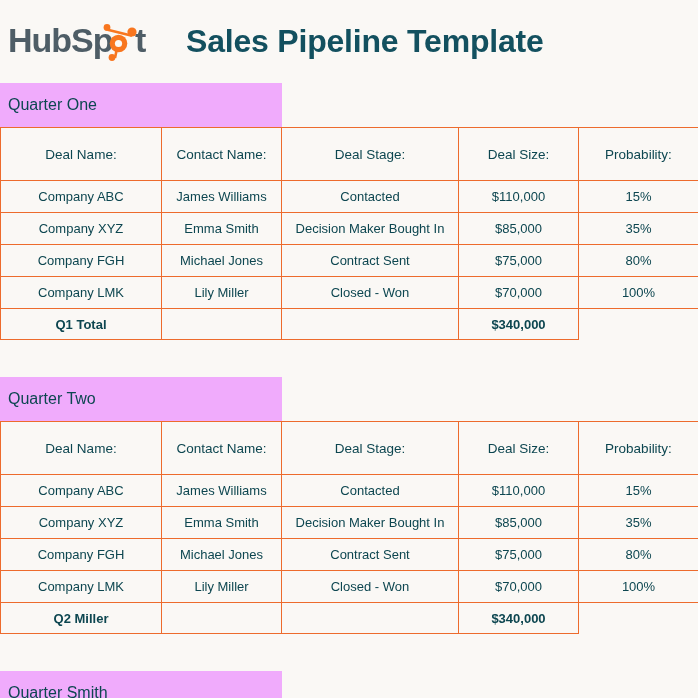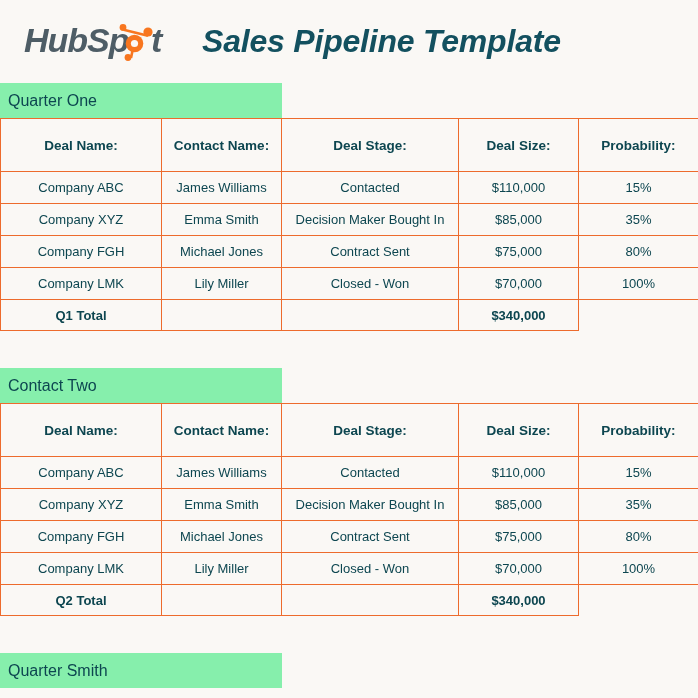--- a/index.html
+++ b/index.html
@@ -14,43 +14,42 @@
     font-family: "Liberation Sans", sans-serif;
     color: #0d4650;
     overflow: hidden;
   }
 
   
   .page-header {
     display: flex;
     align-items: center;
     height: 83px;
-    padding-left: 24px;
-    font-style: italic;
+    padding-left: 8px;
   }
   .logo {
     display: flex;
     align-items: center;
     margin-right: 20px;
   }
   .logo svg { display: block; }
   .page-title {
     font-size: 32px;
     font-weight: bold;
     color: #13505f;
     letter-spacing: -0.2px;
     white-space: nowrap;
   }
 
   
   .quarter-section { position: relative; }
   .quarter-band {
     width: 282px;
-    height: 35px;
-    background: #86efac;
+    height: 44px;
+    background: #f0abfc;
     display: flex;
     align-items: center;
     padding-left: 8px;
   }
 
   table.pipeline {
     border-collapse: collapse;
     width: 698px;
     table-layout: fixed;
   }
@@ -67,21 +66,21 @@
     color: #0d4650;
     padding: 0 6px;
     height: 32px;
     vertical-align: middle;
     background: #faf8f5;
     text-align: center;
   }
   table.pipeline thead th {
     height: 53px;
     text-align: center;
-    font-weight: bold;
+    font-weight: normal;
     font-size: 13.5px;
     border-top: 1px solid #ed6b2d;
   }
   
   td.align-left   { text-align: left; }
   td.align-right  { text-align: right; }
   tr.total-row td {
     font-weight: bold;
     height: 31px;
   }
@@ -177,21 +176,21 @@
         <td class="no-cell"></td>
       </tr>
     </tbody>
   </table>
 </div>
 
 <div class="section-gap"></div>
 
 <div class="quarter-section">
   <div class="quarter-band">
-    <span>Contact Two</span>
+    <span>Quarter Two</span>
   </div>
   <table class="pipeline">
     <colgroup>
       <col class="c-deal">
         <col class="c-contact">
         <col class="c-stage">
         <col class="c-size">
         <col class="c-prob">
     </colgroup>
     <thead>
@@ -226,21 +225,21 @@
         <td class="align-right">80%</td>
       </tr>
       <tr>
         <td class="align-left">Company LMK</td>
         <td class="align-left">Lily Miller</td>
         <td class="align-left">Closed - Won</td>
         <td class="align-right">$70,000</td>
         <td class="align-right">100%</td>
       </tr>
       <tr class="total-row">
-        <td class="align-left">Q2 Total</td>
+        <td class="align-left">Q2 Miller</td>
         <td></td>
         <td></td>
         <td class="align-right">$340,000</td>
         <td class="no-cell"></td>
       </tr>
     </tbody>
   </table>
 </div>
 
 <div class="section-gap"></div>

